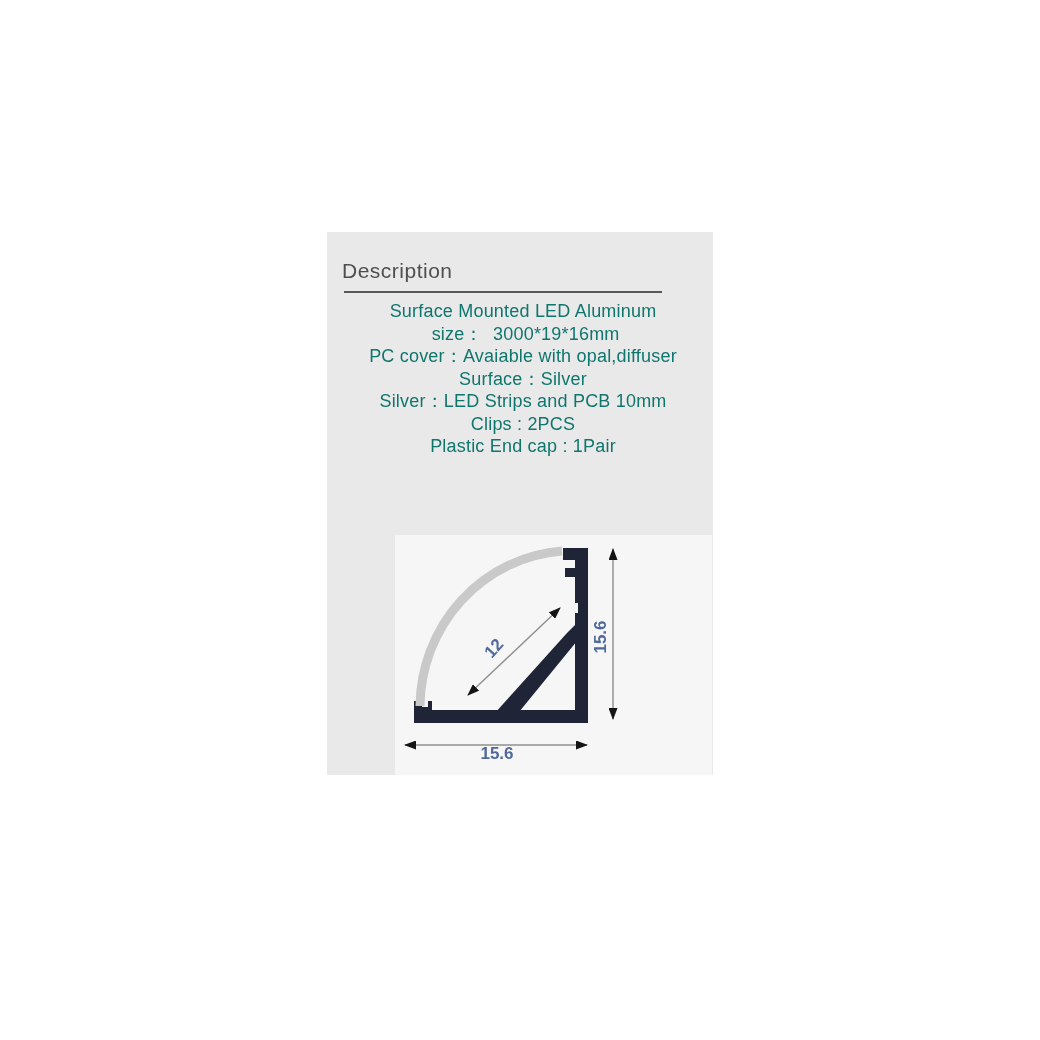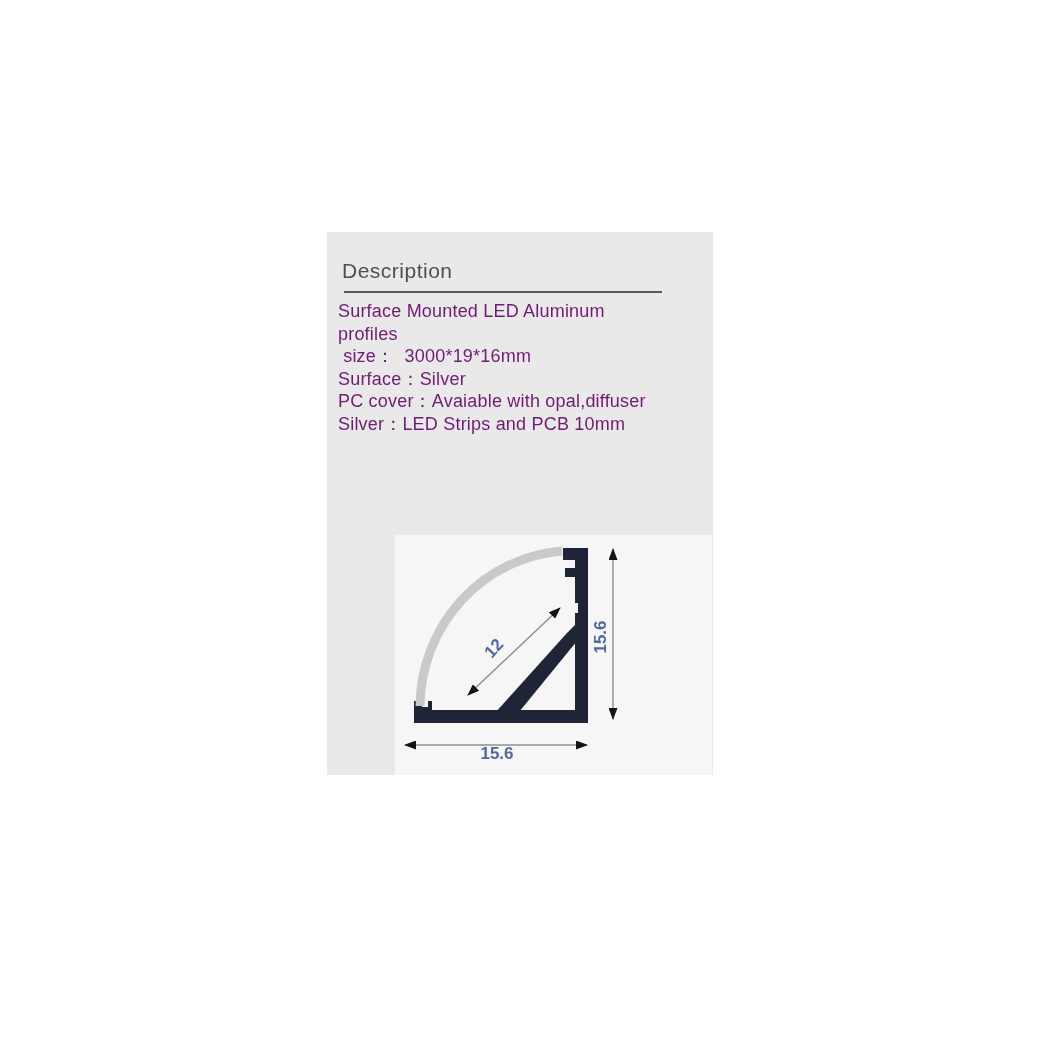--- a/index.html
+++ b/index.html
@@ -9,20 +9,21 @@
     width: 1040px;
     height: 1040px;
     overflow: hidden;
     font-family: "Liberation Sans", sans-serif;
   }
   .page {
     position: relative;
     width: 956px;
     height: 1040px;
     background: #ffffff;
+    text-align: center;
   }
   .panel {
     position: absolute;
     left: 327px;
     top: 232px;
     width: 386px;
     height: 543px;
     background: #e9e9e9;
   }
   .panel-heading {
@@ -41,21 +42,21 @@
     top: 59px;
     width: 318px;
     height: 2px;
     background: #585858;
   }
   .desc {
     position: absolute;
     left: 11px;
     top: 68px;
     width: 370px;
-    color: #701a75;
+    color: #0f766e;
     font-size: 18px;
     line-height: 22.5px;
     letter-spacing: 0.2px;
   }
   .desc .line {
     display: block;
     white-space: pre;
   }
   .diagram {
     position: absolute;
@@ -82,25 +83,26 @@
 <body>
 
 <div class="page">
   <section class="panel">
 
     <h1 class="panel-heading">Description</h1>
     <div class="heading-rule"></div>
 
     <div class="desc">
       <span class="line">Surface Mounted LED Aluminum</span>
-      <span class="line">profiles</span>
       <span class="line"> size：  3000*19*16mm</span>
+      <span class="line">PC cover：Avaiable with opal,diffuser</span>
       <span class="line">Surface：Silver</span>
-      <span class="line">PC cover：Avaiable with opal,diffuser</span>
       <span class="line">Silver：LED Strips and PCB 10mm</span>
+      <span class="line">Clips : 2PCS</span>
+      <span class="line">Plastic End cap : 1Pair</span>
     </div>
 
     <figure class="diagram">
       <svg viewBox="0 0 317 240">
         <defs>
           <marker id="ah" markerWidth="12" markerHeight="9" refX="11" refY="4.5" orient="auto-start-reverse" markerUnits="userSpaceOnUse">
             <path d="M0,0 L12,4.5 L0,9 Z" fill="#141414"></path>
           </marker>
         </defs>
 

